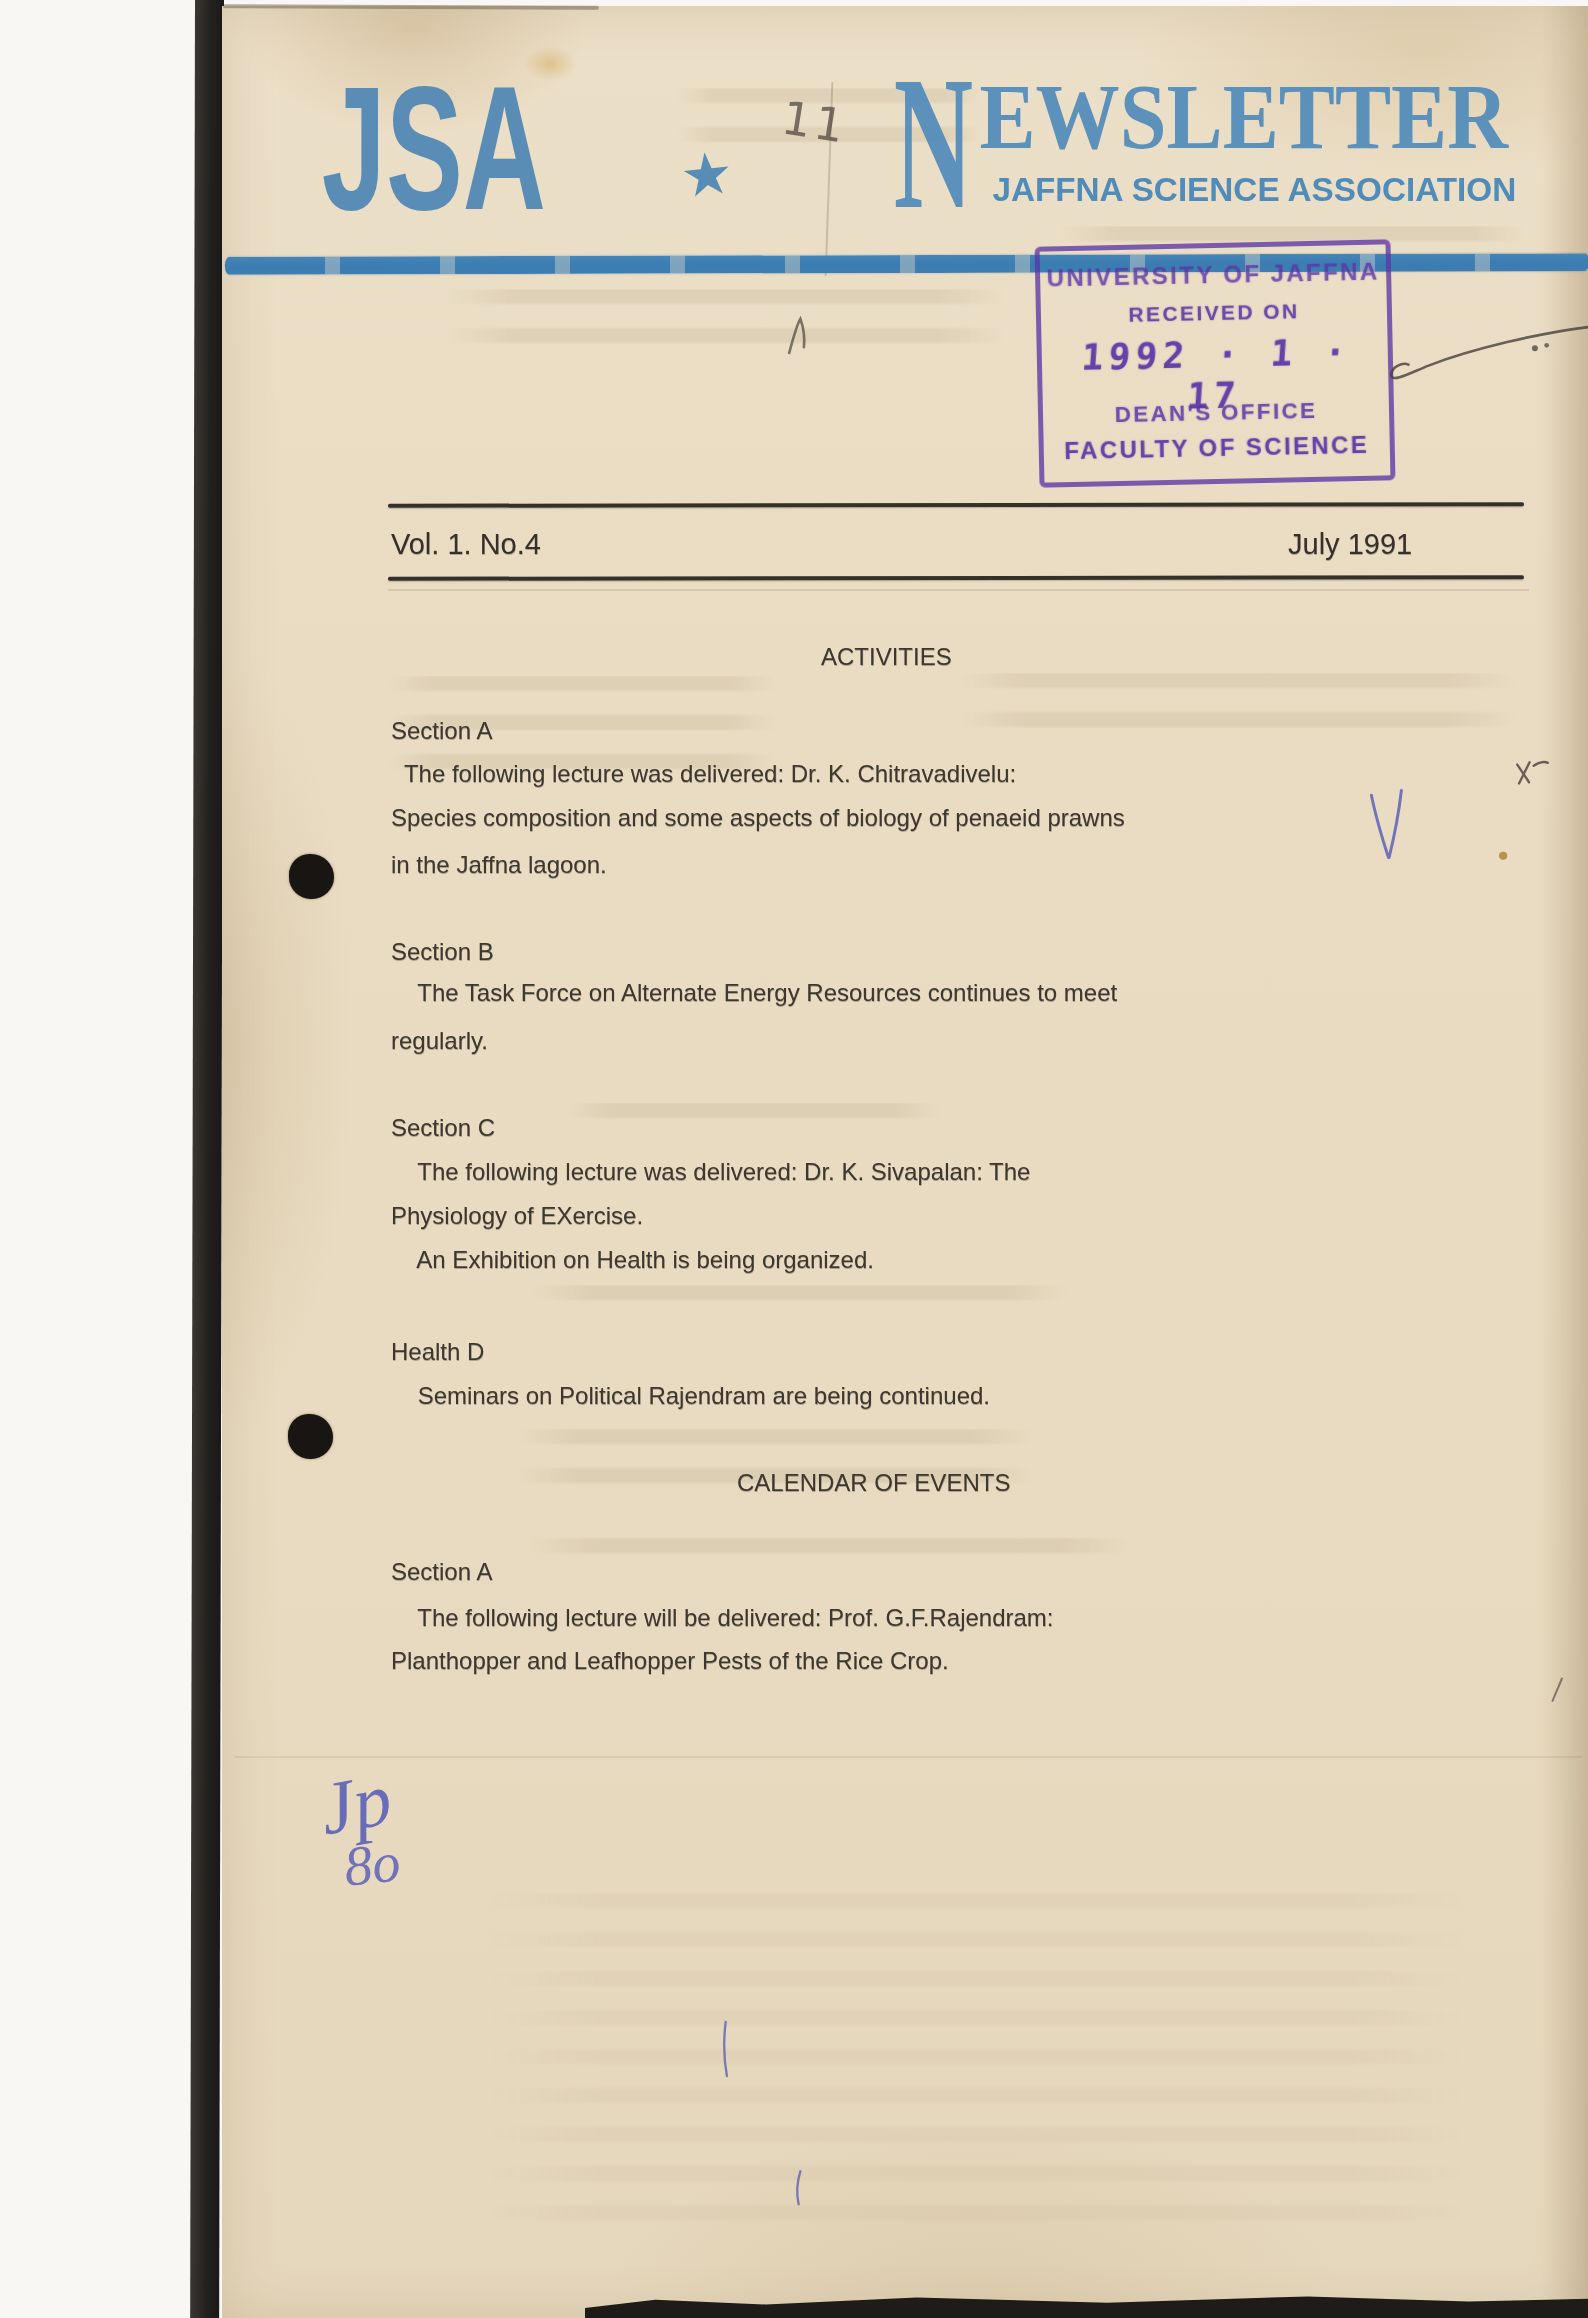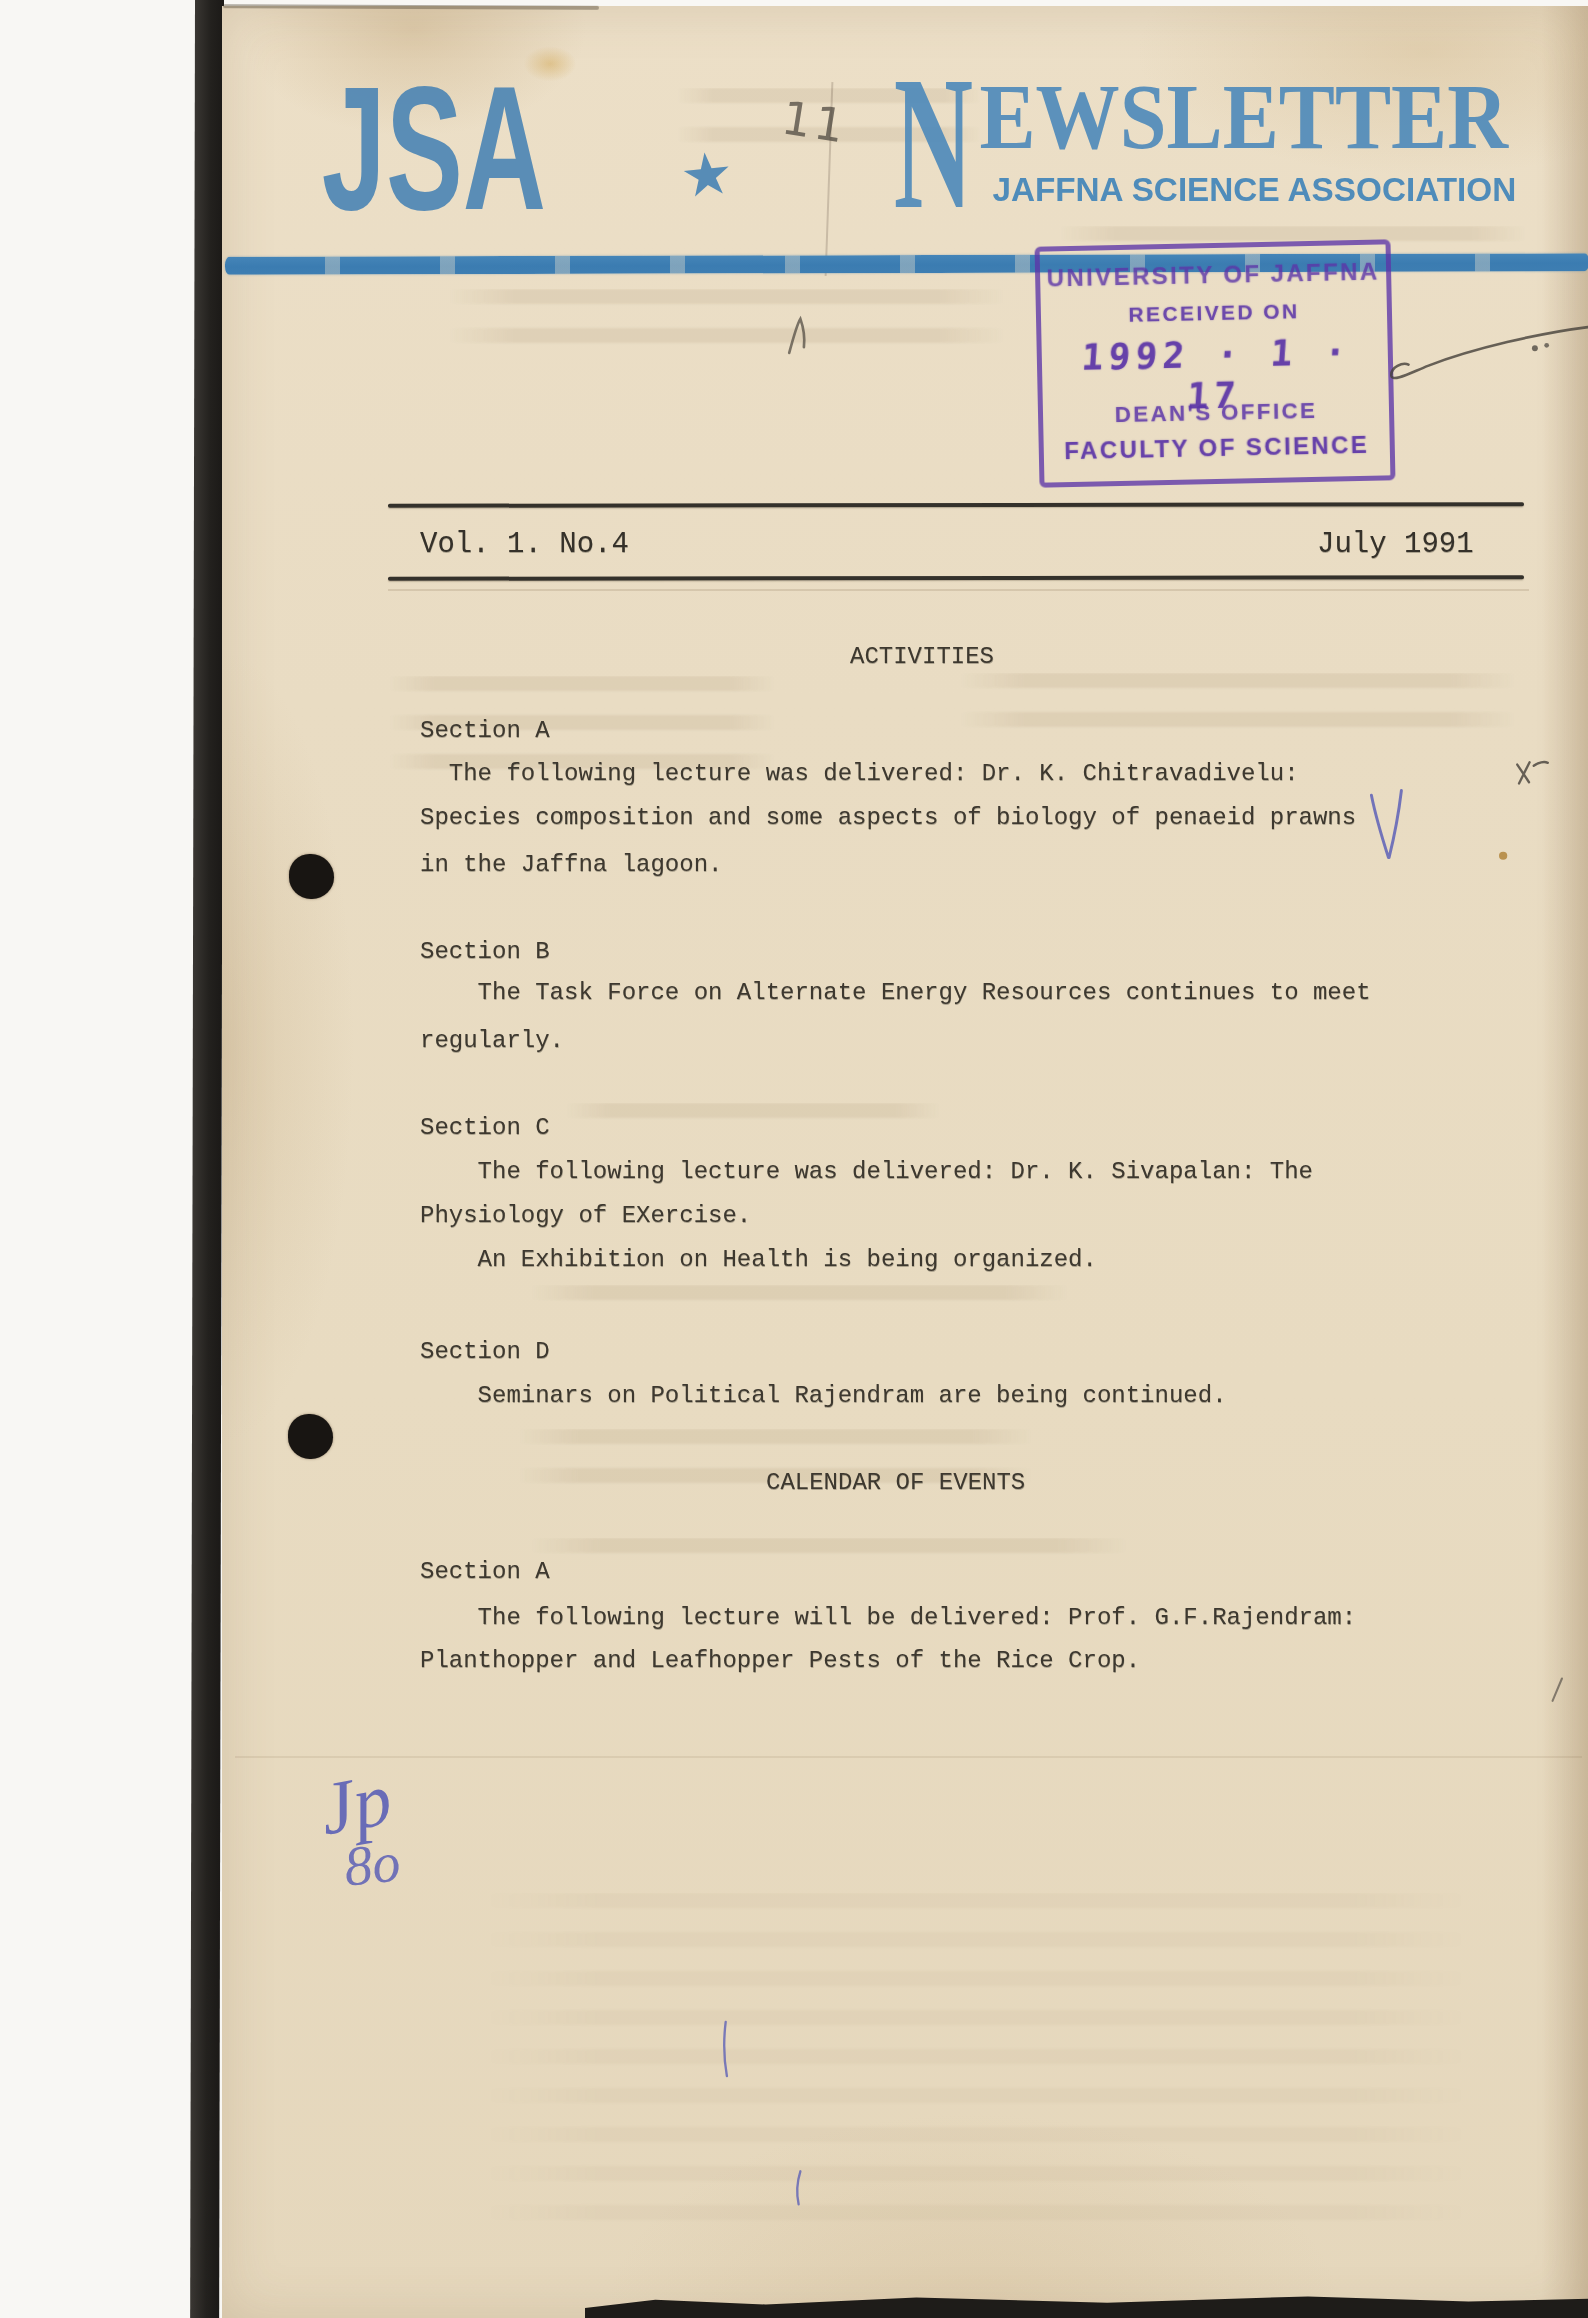--- a/index.html
+++ b/index.html
@@ -79,24 +79,23 @@
   .stamp .s-date{top:86px;font-size:36px;font-family:"DejaVu Sans Mono",monospace;
     letter-spacing:5.3px;transform:skewX(-5deg);opacity:.92;}
   .stamp .s-office{top:152px;font-size:22.3px;opacity:.85;}
   .stamp .s-fac{top:186px;font-size:24px;opacity:.92;}
 
   
   .rule{position:absolute;height:3.5px;background:#34312b;z-index:5;border-radius:1.8px;
     transform:rotate(-.08deg);box-shadow:0 1.2px 1.2px rgba(70,60,40,.25);}
   .tline{
     position:absolute;z-index:5;white-space:pre;
-    font-family:Liberation Mono, monospace;
+    font-family:Liberation Sans, sans-serif;
     font-size:24px;line-height:29px;color:#3d382f;
     text-shadow:0.3px 0.5px 0.4px rgba(61,56,47,.35);
-    margin-left:29px;
   }
   .issue-line{font-size:29px;line-height:35px;color:#35312a;}
 
   
   .hand{position:absolute;z-index:8;font-family:"Liberation Serif",serif;color:#5459b6;}
   .hand-pencil{position:absolute;z-index:8;font-family:"DejaVu Sans",sans-serif;color:#4a443c;}
   svg.annot{position:absolute;left:0;top:0;z-index:8;}
 </style>
 </head>
 <body>
@@ -152,21 +151,21 @@
 
 <div class="tline" style="left:391px;top:937px;">Section B</div>
 <div class="tline" style="left:391px;top:978px;">    The Task Force on Alternate Energy Resources continues to meet</div>
 <div class="tline" style="left:391px;top:1026px;">regularly.</div>
 
 <div class="tline" style="left:391px;top:1113px;">Section C</div>
 <div class="tline" style="left:391px;top:1157px;">    The following lecture was delivered: Dr. K. Sivapalan: The</div>
 <div class="tline" style="left:391px;top:1201px;text-align:right;">Physiology of EXercise.</div>
 <div class="tline" style="left:391px;top:1245px;">    An Exhibition on Health is being organized.</div>
 
-<div class="tline" style="left:391px;top:1337px;">Section D</div>
+<div class="tline" style="left:391px;top:1337px;">Health D</div>
 <div class="tline" style="left:391px;top:1381px;">    Seminars on Political Rajendram are being continued.</div>
 
 <div class="tline" style="left:737px;top:1468px;">CALENDAR OF EVENTS</div>
 
 <div class="tline" style="left:391px;top:1557px;">Section A</div>
 <div class="tline" style="left:391px;top:1603px;">    The following lecture will be delivered: Prof. G.F.Rajendram:</div>
 <div class="tline" style="left:391px;top:1646px;">Planthopper and Leafhopper Pests of the Rice Crop.</div>
 
 <div class="hole" style="left:289px;top:854px;"></div>
 <div class="hole" style="left:288px;top:1414px;"></div>

